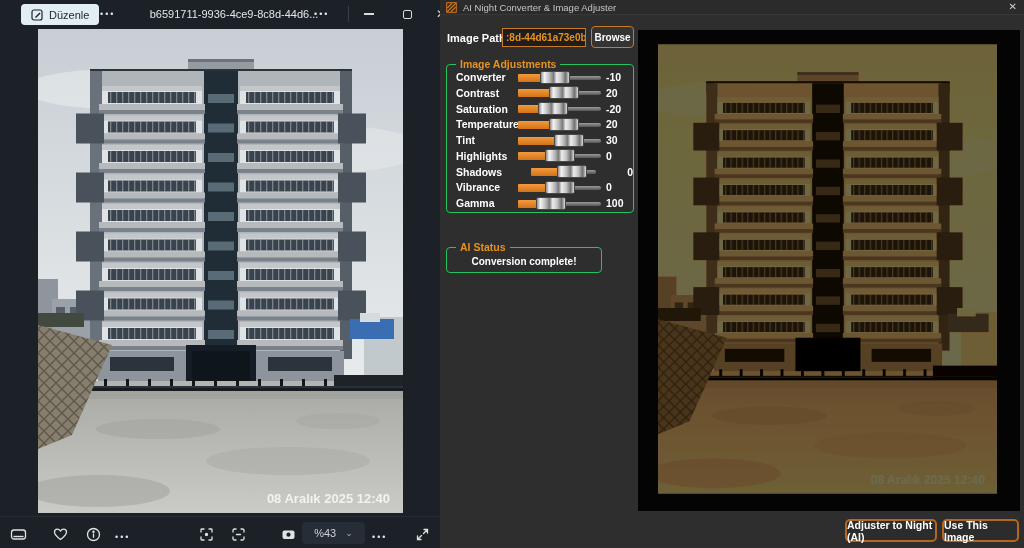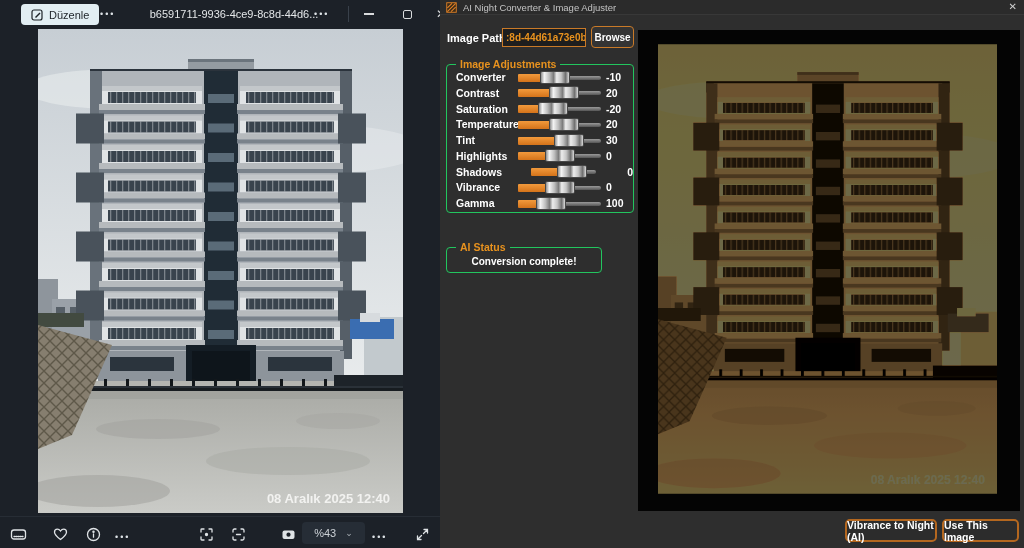--- a/index.html
+++ b/index.html
@@ -659,16 +659,16 @@
         <ellipse cx="60" cy="462" rx="72" ry="16" fill="#9d9e99" opacity="0.5"></ellipse>
         <ellipse cx="300" cy="392" rx="42" ry="8" fill="#a5a6a1" opacity="0.5"></ellipse>
 
         <rect x="0" y="284" width="46" height="14" fill="#424a40"></rect>
         <polygon points="0,296 74,316 34,406 0,420" fill="url(#rock)"></polygon>
 
         <text x="352" y="474" text-anchor="end" font-size="13" font-weight="bold" fill="#f2f2f0">08 Aralık 2025 12:40</text>
       </svg></div>
     </div>
 
-    <div class="act-btn btn-convert">Vibrance to Night (AI)</div>
+    <div class="act-btn btn-convert">Adjuster to Night (AI)</div>
     <div class="act-btn btn-use">Use This Image</div>
   </div>
 </div>
 
 </body></html>

